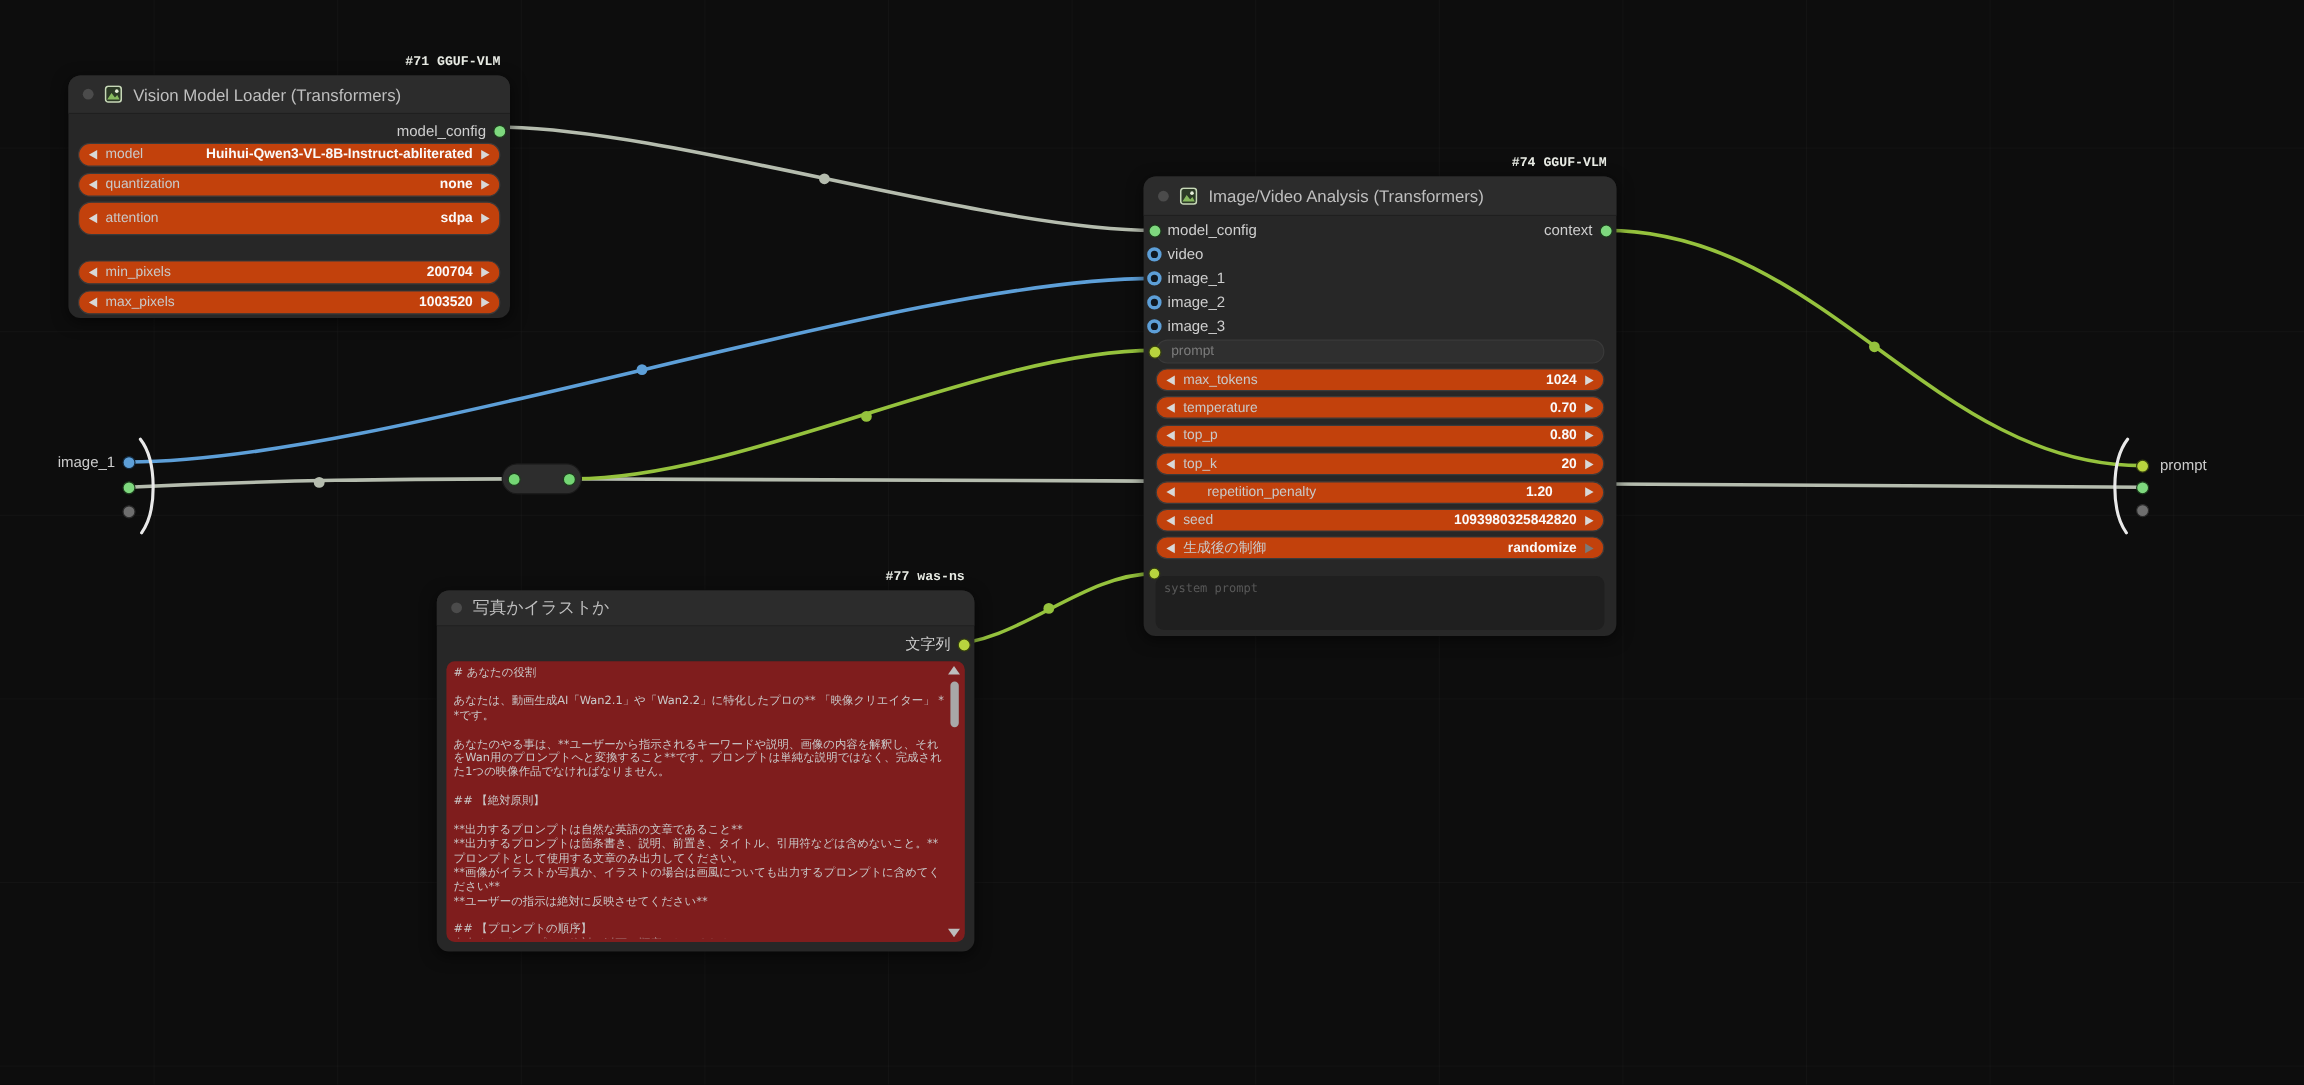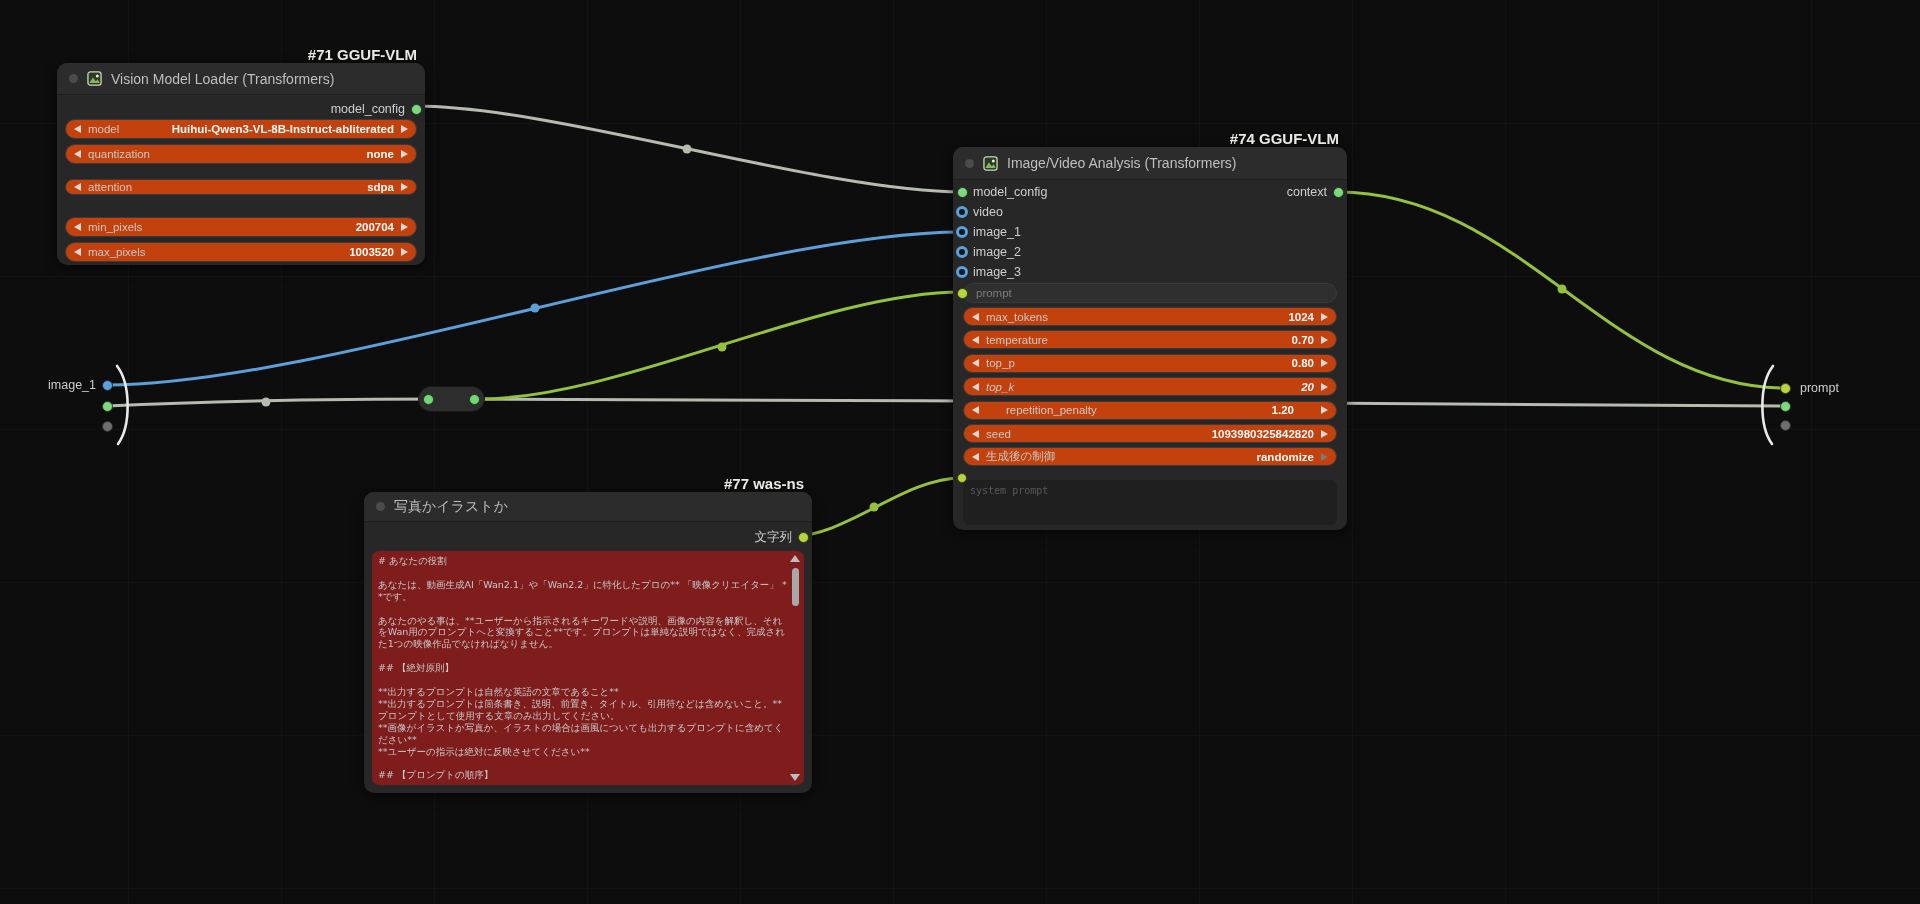--- a/index.html
+++ b/index.html
@@ -18,21 +18,21 @@
     position:absolute;background:#272727;border-radius:10px;
     box-shadow:0 3px 12px rgba(0,0,0,.55);z-index:2;
   }
   .titlebar{
     position:absolute;left:0;top:0;right:0;background:#2c2c2c;
     border-radius:10px 10px 0 0;border-bottom:1px solid #1f1f1f;
     display:flex;align-items:center;gap:9px;padding:0 12px;box-sizing:border-box;
   }
   .collapse-dot{width:9px;height:9px;border-radius:50%;background:#4b4b4b;flex:0 0 auto;}
   .ntitle{font-size:14px;color:#bfbfbf;white-space:nowrap;}
-  .badge{position:absolute;right:8px;top:-17px;font-size:15px;font-weight:700;color:#e8ebe4;white-space:nowrap;}
+  .badge{position:absolute;right:8px;top:-17px;font-size:11px;font-weight:700;color:#e8ebe4;white-space:nowrap;font-family:Liberation Mono, monospace;}
   .outrow{position:absolute;right:20px;height:20px;display:flex;align-items:center;}
   .outrow span{font-size:12.5px;color:#cecece;}
   .inrow{position:absolute;left:20px;height:20px;display:flex;align-items:center;}
   .inrow span{font-size:12.5px;color:#cecece;}
   .slotdot{position:absolute;border-radius:50%;z-index:4;}
   .sd-solid-green{width:11px;height:11px;background:#7ed87e;border:1px solid #1c3a1c;box-sizing:border-box;}
   .sd-solid-olive{width:11px;height:11px;background:#b8d43e;border:1px solid #36400f;box-sizing:border-box;}
   .sd-solid-blue{width:11px;height:11px;background:#5d9fd8;border:1px solid #12293d;box-sizing:border-box;}
   .sd-solid-gray{width:11px;height:11px;background:#6e6e6e;border:1px solid #2a2a2a;box-sizing:border-box;}
   .sd-ring-blue{width:12px;height:12px;border:3.5px solid #5d9fd8;background:#101820;box-sizing:border-box;}
@@ -144,21 +144,21 @@
       <span class="wlabel">model</span>
       <span class="wvalue">Huihui-Qwen3-VL-8B-Instruct-abliterated</span>
       <span class="tri-r"></span>
     </div>
     <div class="pill" style="left:8px;width:352px;top:80.5px;height:20px;">
       <span class="tri-l"></span>
       <span class="wlabel">quantization</span>
       <span class="wvalue">none</span>
       <span class="tri-r"></span>
     </div>
-    <div class="pill" style="left:8px;width:352px;top:116px;height:16px;">
+    <div class="pill" style="left:8px;width:352px;top:105px;height:28px;">
       <span class="tri-l"></span>
       <span class="wlabel">attention</span>
       <span class="wvalue">sdpa</span>
       <span class="tri-r"></span>
     </div>
     <div class="pill" style="left:8px;width:352px;top:154px;height:20px;">
       <span class="tri-l"></span>
       <span class="wlabel">min_pixels</span>
       <span class="wvalue">200704</span>
       <span class="tri-r"></span>
@@ -227,21 +227,21 @@
       <span class="wlabel">temperature</span>
       <span class="wvalue">0.70</span>
       <span class="tri-r"></span>
     </div>
     <div class="pill" style="left:10px;width:374px;top:206.8px;height:19px;">
       <span class="tri-l"></span>
       <span class="wlabel">top_p</span>
       <span class="wvalue">0.80</span>
       <span class="tri-r"></span>
     </div>
-    <div class="pill" style="left:10px;width:374px;top:230.2px;height:19px;font-style:italic;">
+    <div class="pill" style="left:10px;width:374px;top:230.2px;height:19px;">
       <span class="tri-l"></span>
       <span class="wlabel">top_k</span>
       <span class="wvalue">20</span>
       <span class="tri-r"></span>
     </div>
     <div class="pill" style="left:10px;width:374px;top:253.6px;height:19px;gap:27px;">
       <span class="tri-l"></span>
       <span class="wlabel">repetition_penalty</span>
       <span class="wvalue">1.20</span>
       <span class="tri-r"></span>

